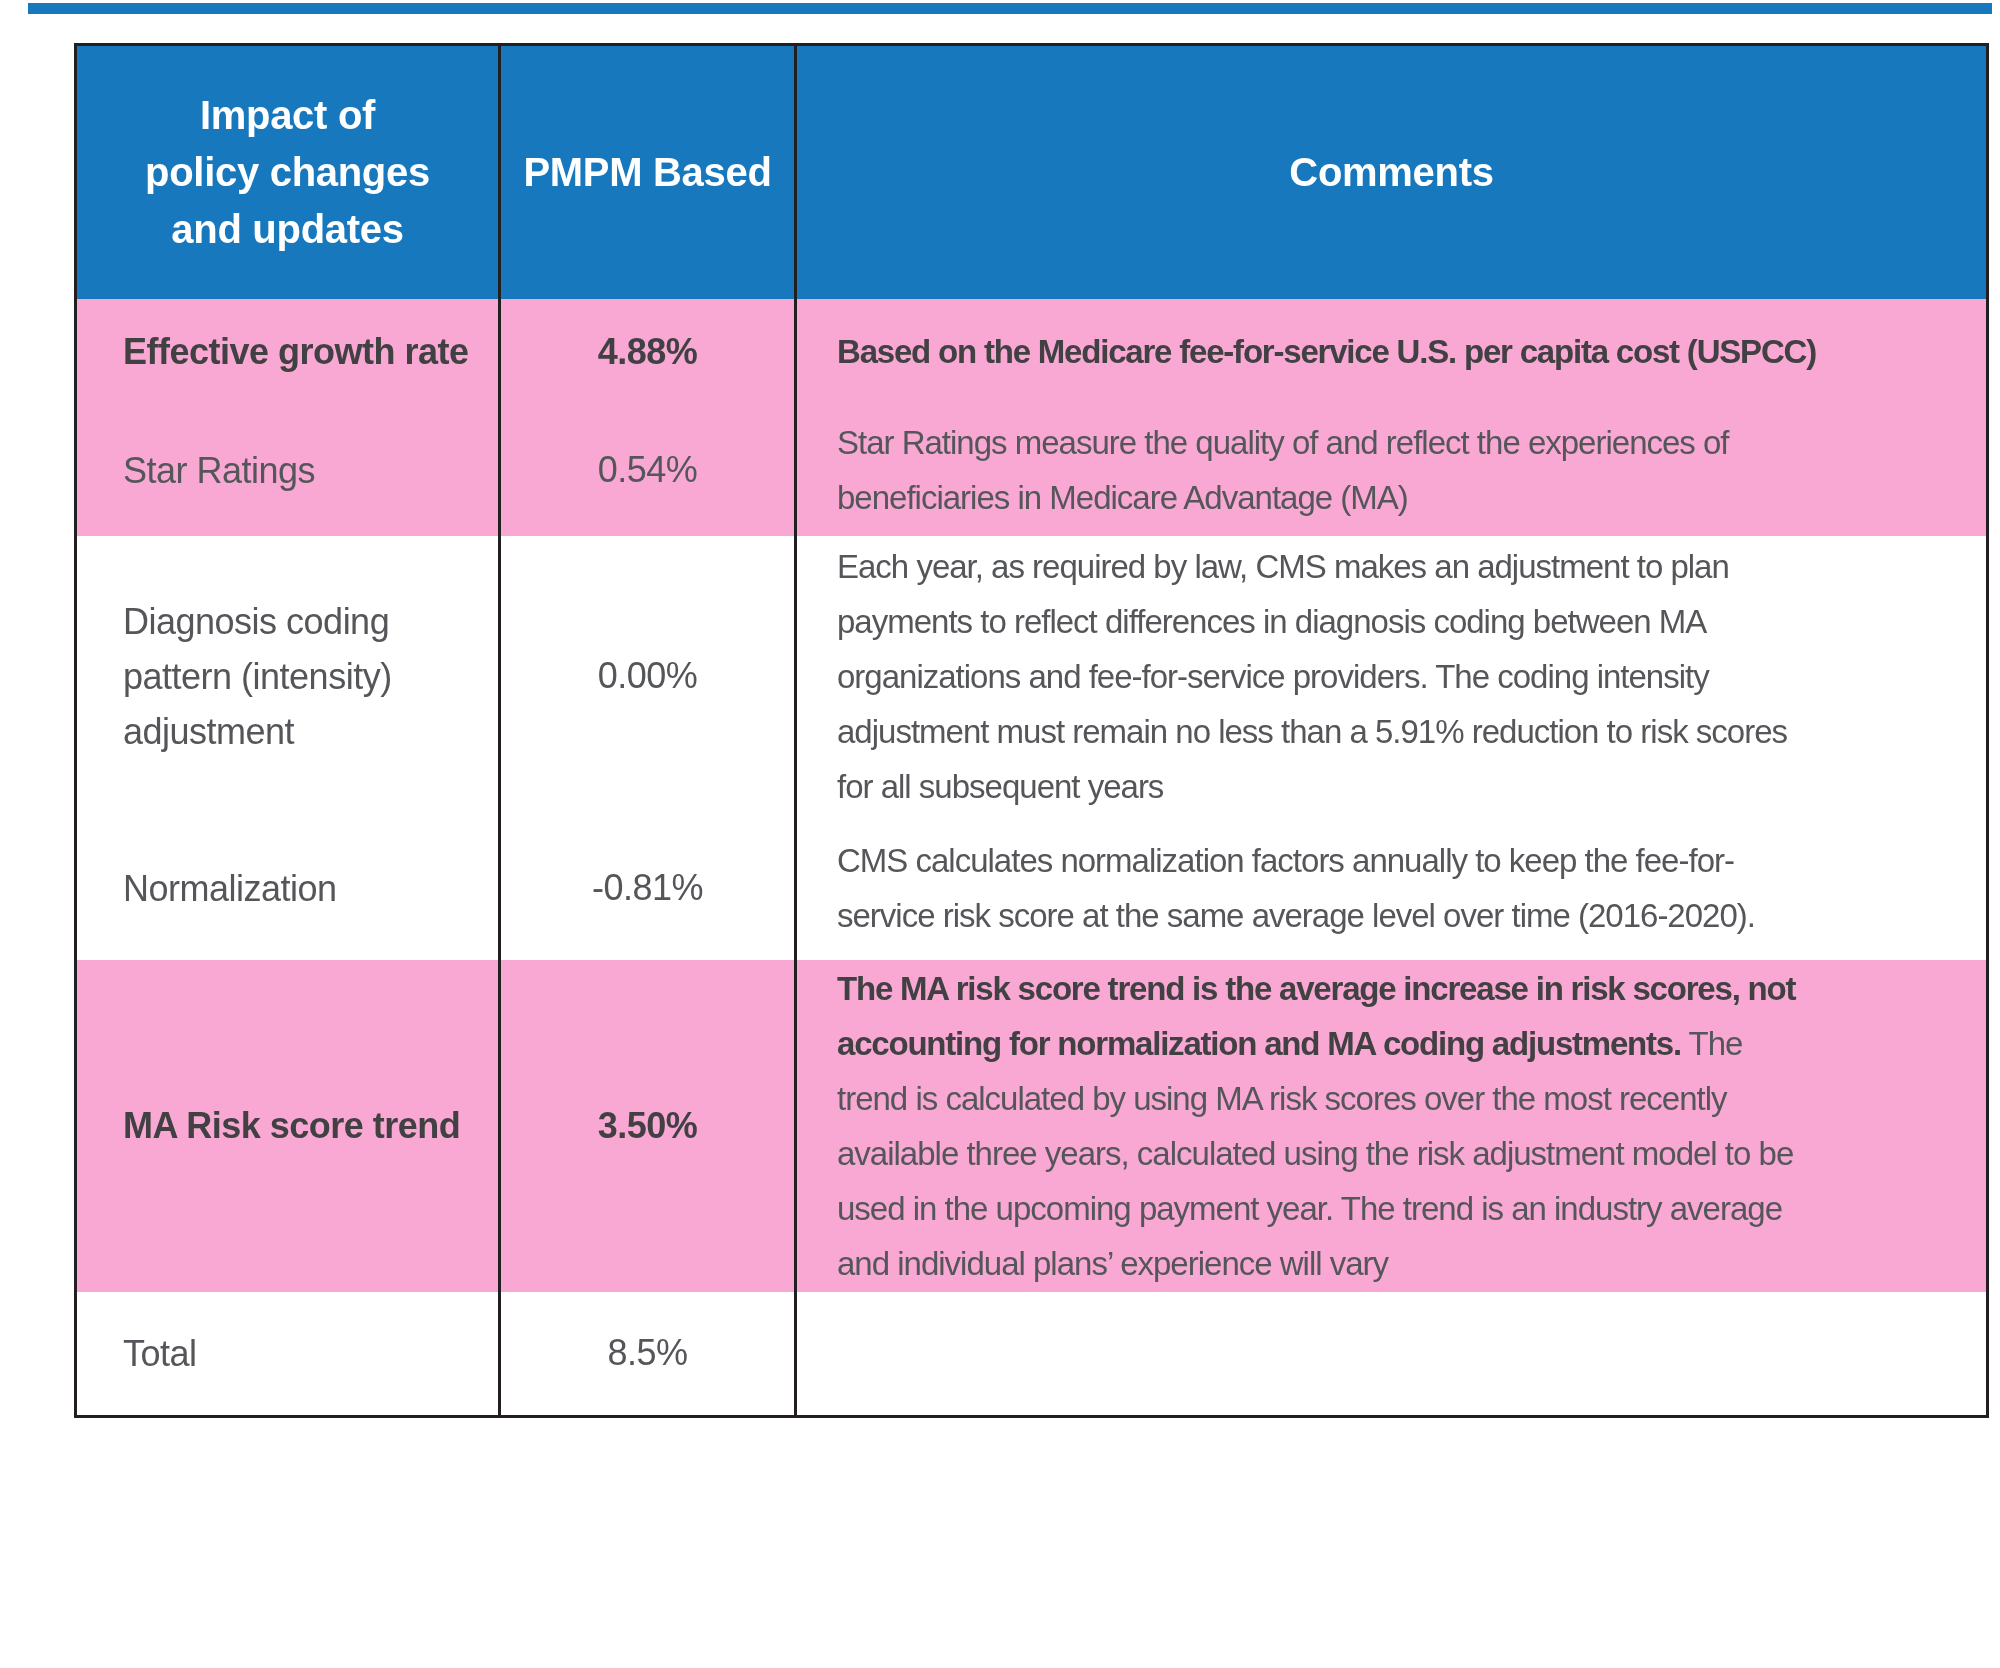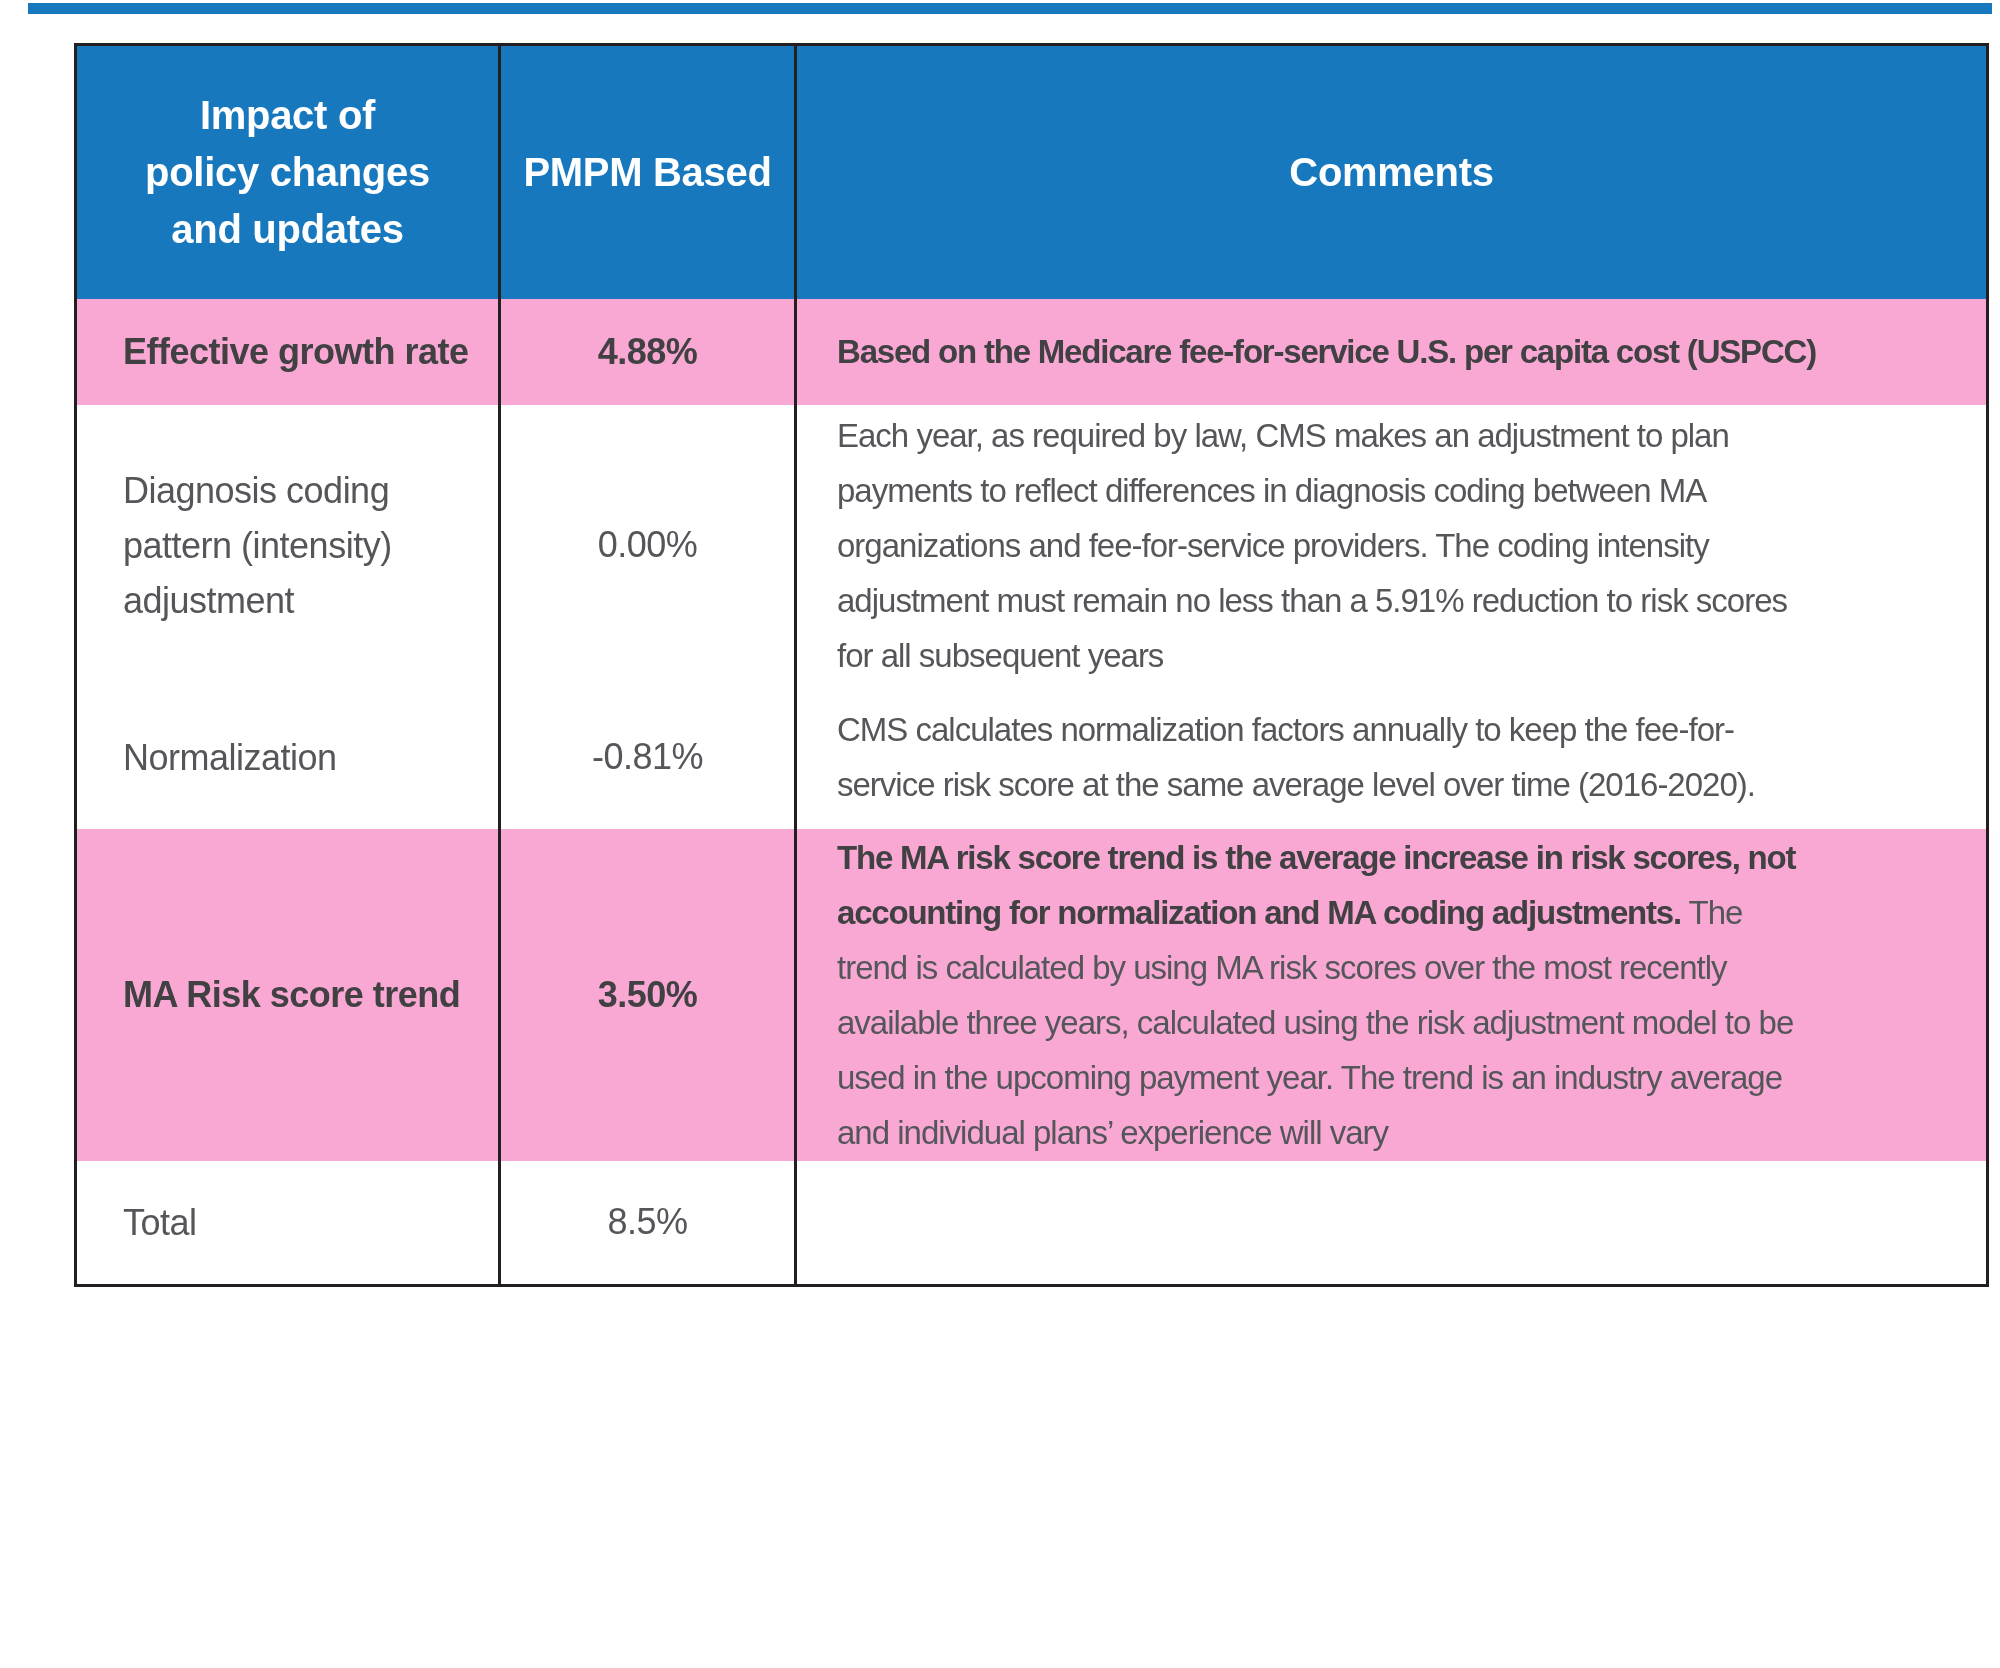--- a/index.html
+++ b/index.html
@@ -99,20 +99,26 @@
       <th>PMPM Based</th>
       <th>Comments</th>
     </tr>
   </thead>
   <tbody>
     <tr class="shaded bold-row" style="height:106px">
       <td class="label">Effective growth rate</td>
       <td class="value">4.88%</td>
       <td class="comment"><span class="b">Based on the Medicare fee-for-service U.S. per capita cost (USPCC)</span><span></span></td>
     </tr>
+    <tr class="shaded" style="height:131px">
+      <td class="label">Star Ratings</td>
+      <td class="value">0.54%</td>
+      <td class="comment"><span class="b"></span><span>Star Ratings measure the quality of and reflect the experiences of
+beneficiaries in Medicare Advantage (MA)</span></td>
+    </tr>
     <tr style="height:281px">
       <td class="label">Diagnosis coding
 pattern (intensity)
 adjustment</td>
       <td class="value">0.00%</td>
       <td class="comment"><span class="b"></span><span>Each year, as required by law, CMS makes an adjustment to plan
 payments to reflect differences in diagnosis coding between MA
 organizations and fee-for-service providers. The coding intensity
 adjustment must remain no less than a 5.91% reduction to risk scores
 for all subsequent years</span></td>

